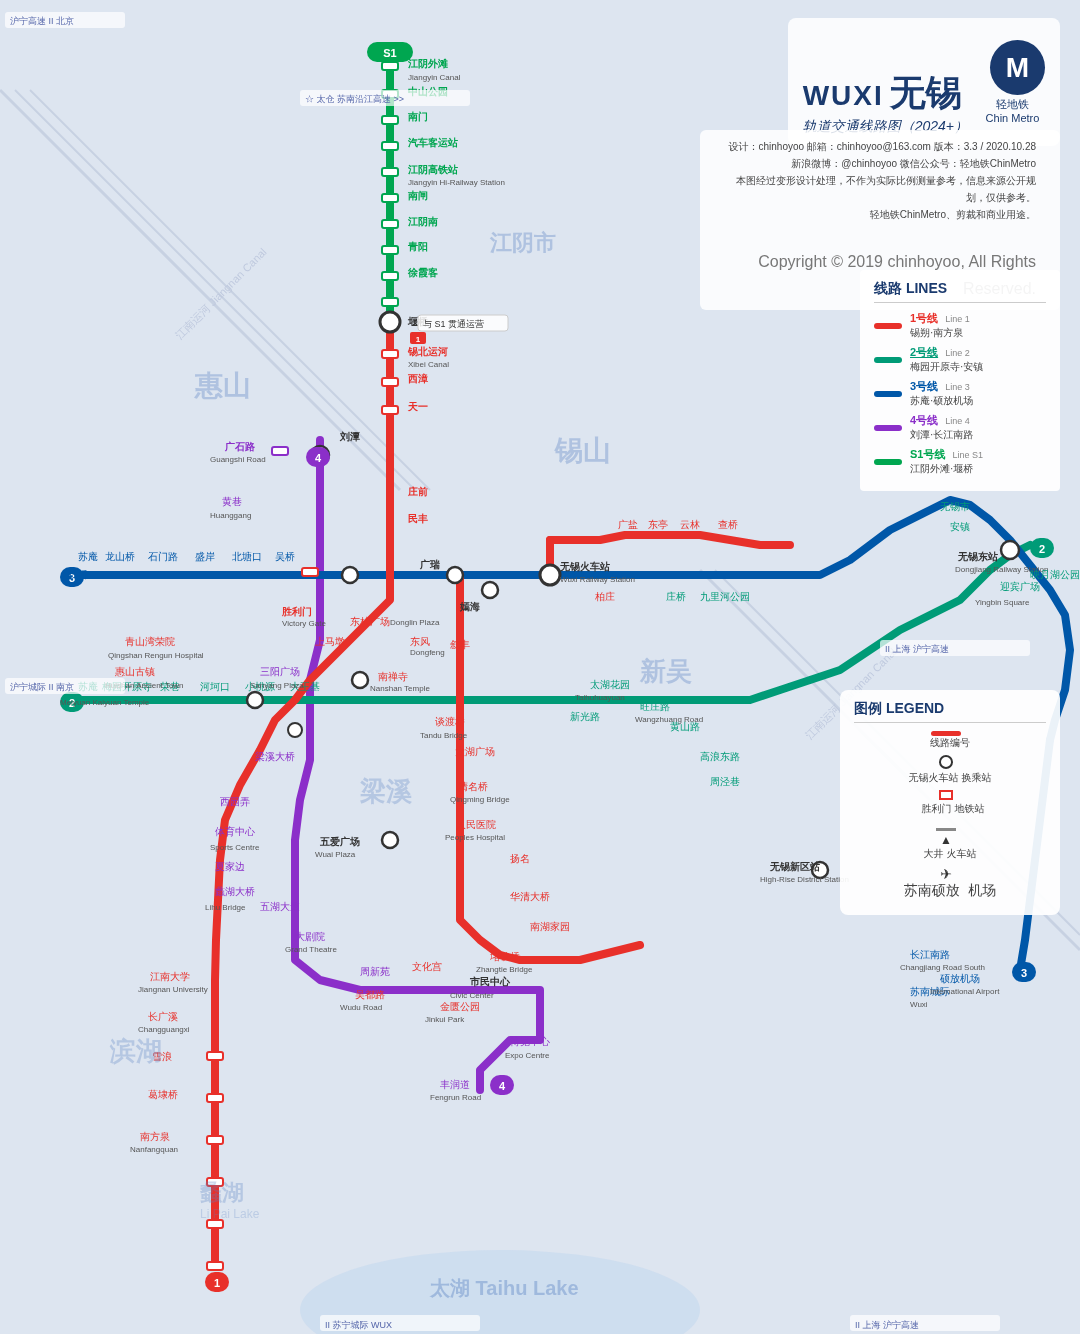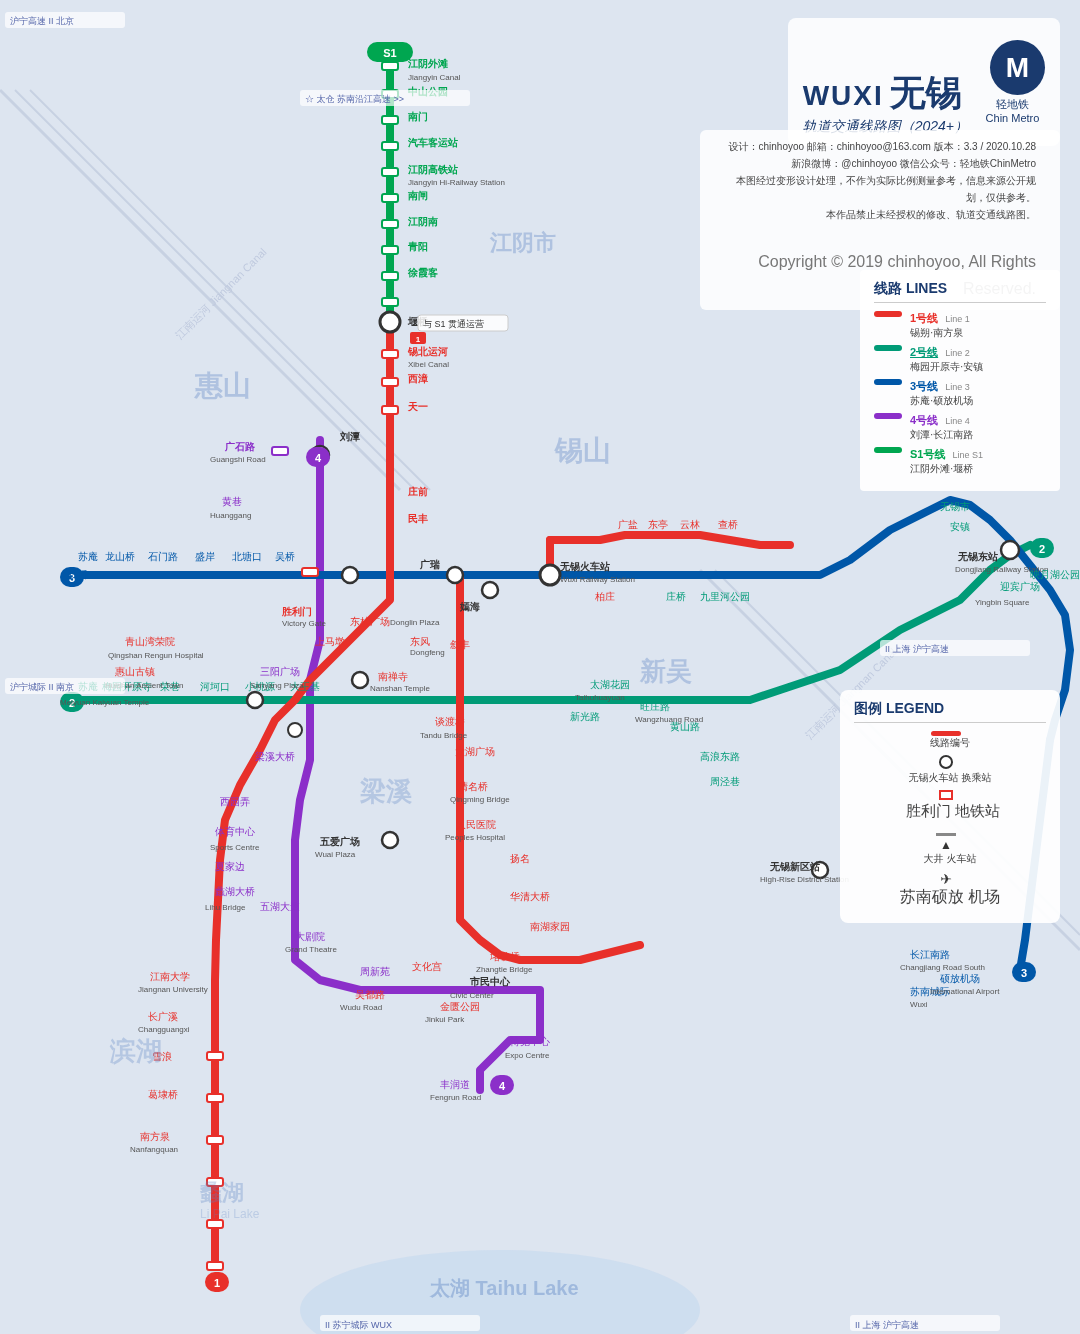--- a/index.html
+++ b/index.html
@@ -112,21 +112,21 @@
     .lines-legend-title {
       font-size: 14px;
       font-weight: bold;
       color: #1a3a6e;
       margin-bottom: 8px;
       border-bottom: 1px solid #ccc;
       padding-bottom: 4px;
     }
     .legend-line-item {
       display: flex;
-      align-items: flex-start;
+      align-items: center;
       margin: 5px 0;
       font-size: 11px;
       color: #333;
     }
     .legend-line-color {
       width: 28px;
       height: 6px;
       border-radius: 3px;
       margin-right: 8px;
       flex-shrink: 0;
@@ -594,21 +594,21 @@
       <div class="metro-logo">M</div>
       <div class="metro-logo-text">轻地铁<br>Chin Metro</div>
     </div>
   </div>
 </div>
 
 <div class="info-box">
   <div style="font-size:10px;">设计：chinhoyoo   邮箱：chinhoyoo@163.com   版本：3.3 / 2020.10.28</div>
   <div style="font-size:10px;">新浪微博：@chinhoyoo   微信公众号：轻地铁ChinMetro</div>
   <div style="font-size:10px;">本图经过变形设计处理，不作为实际比例测量参考，信息来源公开规划，仅供参考。</div>
-  <div style="font-size:10px;">本作品禁止未经授权的修改、轨道交通线路图。</div>
+  <div style="font-size:10px;">轻地铁ChinMetro、剪裁和商业用途。</div>
   <div style="font-size:16px;color:#777;margin-top:25px;">Copyright © 2019 chinhoyoo, All Rights Reserved.</div>
 </div>
 
 <div class="lines-legend">
   <div class="lines-legend-title">
     <span>线路 LINES</span>
   </div>
   <div id="lines-legend-items">
       <div class="legend-line-item">
     <div class="legend-line-color" style="background:#e8302a;"></div>
@@ -663,24 +663,24 @@
           <div style="width:30px;height:5px;background:#e8302a;border-radius:3px;"></div>
         </div>
     <div style="font-size:10px;color:#444;">线路编号</div>
   </div>
       <div class="legend-icon-item">
     <div class="legend-icon-symbol"><div style="width:14px;height:14px;border-radius:50%;border:2.5px solid #333;background:white;display:inline-block;"></div></div>
     <div style="font-size:10px;color:#444;">无锡火车站 换乘站</div>
   </div>
       <div class="legend-icon-item">
     <div class="legend-icon-symbol"><div style="width:14px;height:10px;border:2px solid #e8302a;background:white;display:inline-block;"></div></div>
-    <div style="font-size:15px;color:#444;margin-left:6px;">胜利门 地铁站</div>
+    <div style="font-size:10px;color:#444;margin-left:6px;">胜利门 地铁站</div>
   </div>
       <div class="legend-icon-item">
     <div class="legend-icon-symbol"><div style="width:20px;height:3px;background:#888;display:inline-block;"></div> <span style="font-size:12px;">▲</span></div>
     <div style="font-size:10px;color:#444;">大井 火车站</div>
   </div>
       <div class="legend-icon-item">
     <div class="legend-icon-symbol"><span style="font-size:14px;">✈</span></div>
-    <div style="font-size:16px;color:#444;">苏南硕放 机场</div>
+    <div style="font-size:14px;color:#444;font-family:Liberation Mono, monospace;">苏南硕放 机场</div>
   </div>
     </div>
 </div>
 
 </body></html>

